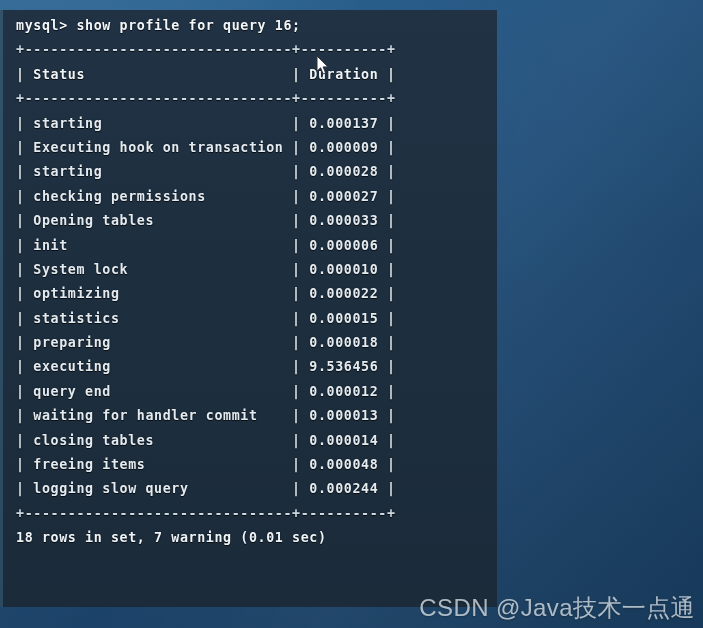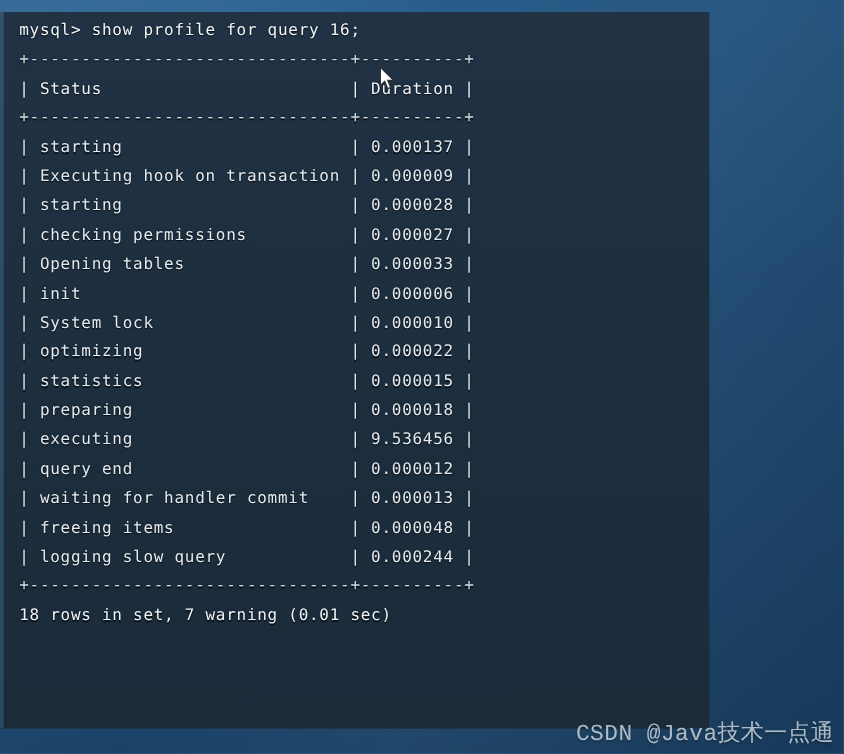--- a/index.html
+++ b/index.html
@@ -31,26 +31,27 @@
       linear-gradient(115deg, rgba(255,255,255,0.055) 0%, rgba(255,255,255,0.0) 38%,
                       rgba(255,255,255,0.03) 62%, rgba(0,0,0,0.07) 100%);
     pointer-events: none;
   }
 
   
   #terminal {
     position: absolute;
     left: 0;
     top: 10px;
-    width: 591px;
+    width: 497px;
     height: 597px;
     background: #1e2f3f;
     background-image: linear-gradient(180deg, #203244 0%, #1d2e3e 50%, #1b2b3a 100%);
     box-shadow: 0 0 0 0 transparent;
     overflow: hidden;
+    font-weight: bold;
   }
   #terminal-edge {
     position: absolute;
     left: 0;
     top: 0;
     width: 3px;
     height: 100%;
     background: linear-gradient(180deg, #33536b 0%, #2b4961 100%);
     pointer-events: false;
   }
@@ -87,22 +88,22 @@
     width: 14px;
     height: 21px;
     pointer-events: none;
   }
 
   
   #watermark {
     position: absolute;
     right: 8px;
     bottom: 4px;
-    font-family: Liberation Mono, monospace;
-    font-size: 19px;
+    font-family: Liberation Sans, sans-serif;
+    font-size: 24px;
     color: rgba(232, 238, 243, 0.72);
     letter-spacing: 0.4px;
     white-space: nowrap;
     text-shadow: 0 1px 2px rgba(0,0,0,0.25);
   }
 </style>
 </head>
 <body>
 
 <div id="desktop">
@@ -122,20 +123,21 @@
       <div class="line row">| checking permissions          | 0.000027 |</div>
       <div class="line row">| Opening tables                | 0.000033 |</div>
       <div class="line row">| init                          | 0.000006 |</div>
       <div class="line row">| System lock                   | 0.000010 |</div>
       <div class="line row">| optimizing                    | 0.000022 |</div>
       <div class="line row">| statistics                    | 0.000015 |</div>
       <div class="line row">| preparing                     | 0.000018 |</div>
       <div class="line row">| executing                     | 9.536456 |</div>
       <div class="line row">| query end                     | 0.000012 |</div>
       <div class="line row">| waiting for handler commit    | 0.000013 |</div>
+      <div class="line row">| closing tables                | 0.000014 |</div>
       <div class="line row">| freeing items                 | 0.000048 |</div>
       <div class="line row">| logging slow query            | 0.000244 |</div>
       <div class="line rule">+-------------------------------+----------+</div>
       <div class="line footer">18 rows in set, 7 warning (0.01 sec)</div>
     </div>
 </div>
 
 <div id="cursor">
   <svg width="14" height="21" viewBox="0 0 14 21" xmlns="http://www.w3.org/2000/svg">
     <path d="M1 1 L1 16.2 L4.6 12.8 L7.1 18.9 L9.6 17.9 L7.1 11.9 L12 11.9 Z" fill="#ffffff" stroke="#30323a" stroke-width="1" stroke-linejoin="miter"></path>

